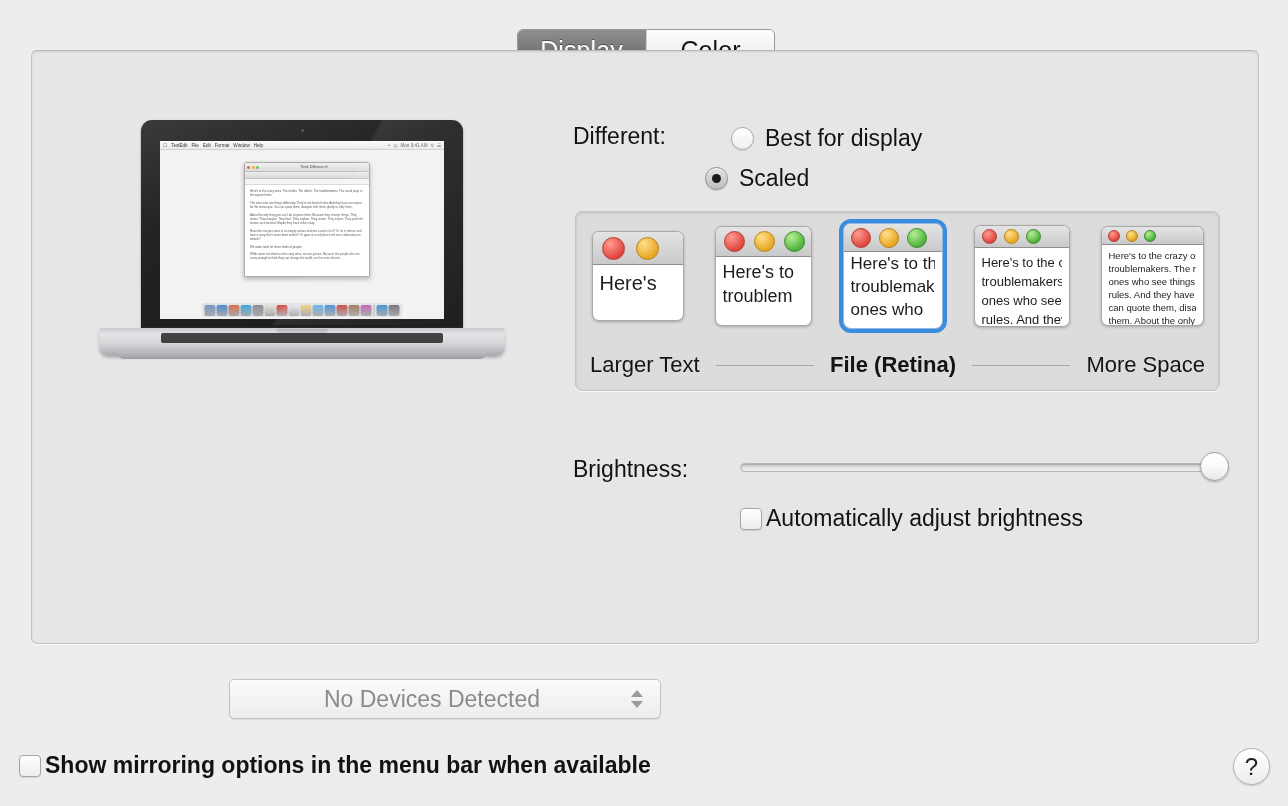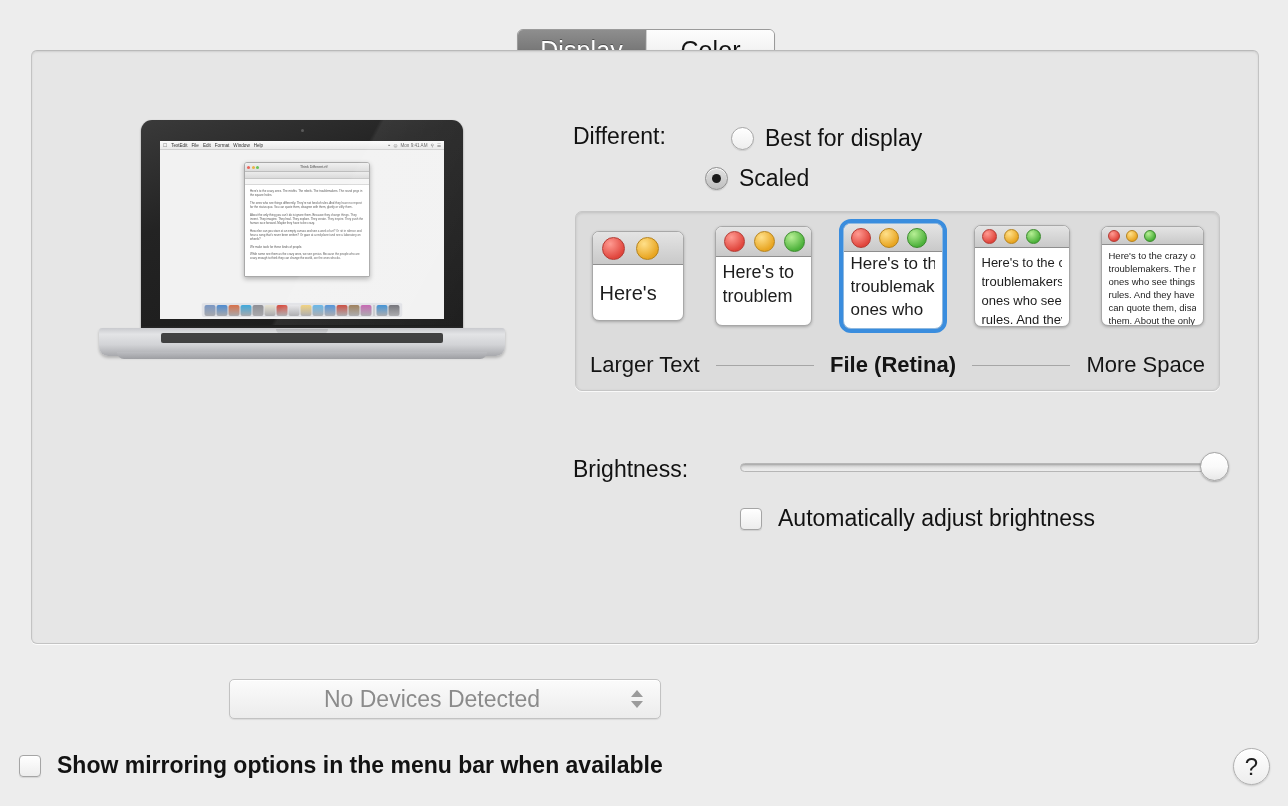--- a/index.html
+++ b/index.html
@@ -233,21 +233,21 @@
     background: linear-gradient(to bottom, #ffffff 0%, #fafafa 50%, #e8e8e8 100%);
     border: 1px solid #a3a3a3; box-sizing: border-box;
     box-shadow: 0 1px 2px rgba(0,0,0,0.28), inset 0 1px 0 rgba(255,255,255,0.95);
   }
   .checkbox {
     width: 22px; height: 22px; border-radius: 4px; flex: none;
     border: 1px solid #a5a5a5; box-sizing: border-box;
     background: linear-gradient(to bottom, #ffffff, #ededed);
     box-shadow: 0 1px 1px rgba(0,0,0,0.10), inset 0 1px 0 rgba(255,255,255,0.9);
   }
-  .check-row { position: absolute; display: flex; align-items: center; gap: 16px; }
+  .check-row { position: absolute; display: flex; align-items: center; gap: 4px; }
   .check-label { font-size: 23px; color: #121212; white-space: nowrap; }
 
   
   .airplay-label { position: absolute; left: 24px; top: 686px; font-size: 23px; color: #121212; }
   .popup {
     position: absolute; left: 229px; top: 679px; width: 432px; height: 40px;
     border: 1px solid #c2c2c2; border-radius: 5px; box-sizing: border-box;
     background: linear-gradient(to bottom, #fbfbfb, #ececec);
     box-shadow: 0 1px 1px rgba(0,0,0,0.08), inset 0 1px 0 #fff;
     display: flex; align-items: center;
@@ -365,21 +365,21 @@
   </div>
 
   <div class="groupbox">
     <div class="thumbs" id="thumb-container">
         <div class="thumb-wrap">
           <div class="thumb" style="width: 90px; height: 88px;">
             <div class="thumb-bar" style="height: 33px; gap: 11px; padding: 0px 9px;">
               <span class="tdot red" style="width: 21px; height: 21px;"></span>
               <span class="tdot yel" style="width: 21px; height: 21px;"></span>
             </div>
-            <div class="thumb-text" style="font-size: 20px; line-height: 26px; padding-top: 15px; height: 55px;">
+            <div class="thumb-text" style="font-size: 20px; line-height: 26px; padding-top: 5px; height: 55px;">
               <div>Here's</div>
             </div>
           </div>
         </div>
         <div class="thumb-wrap">
           <div class="thumb" style="width: 95px; height: 98px;">
             <div class="thumb-bar" style="height: 30px; gap: 9px; padding: 0px 8px;">
               <span class="tdot red" style="width: 19px; height: 19px;"></span>
               <span class="tdot yel" style="width: 19px; height: 19px;"></span>
               <span class="tdot grn" style="width: 19px; height: 19px;"></span>

